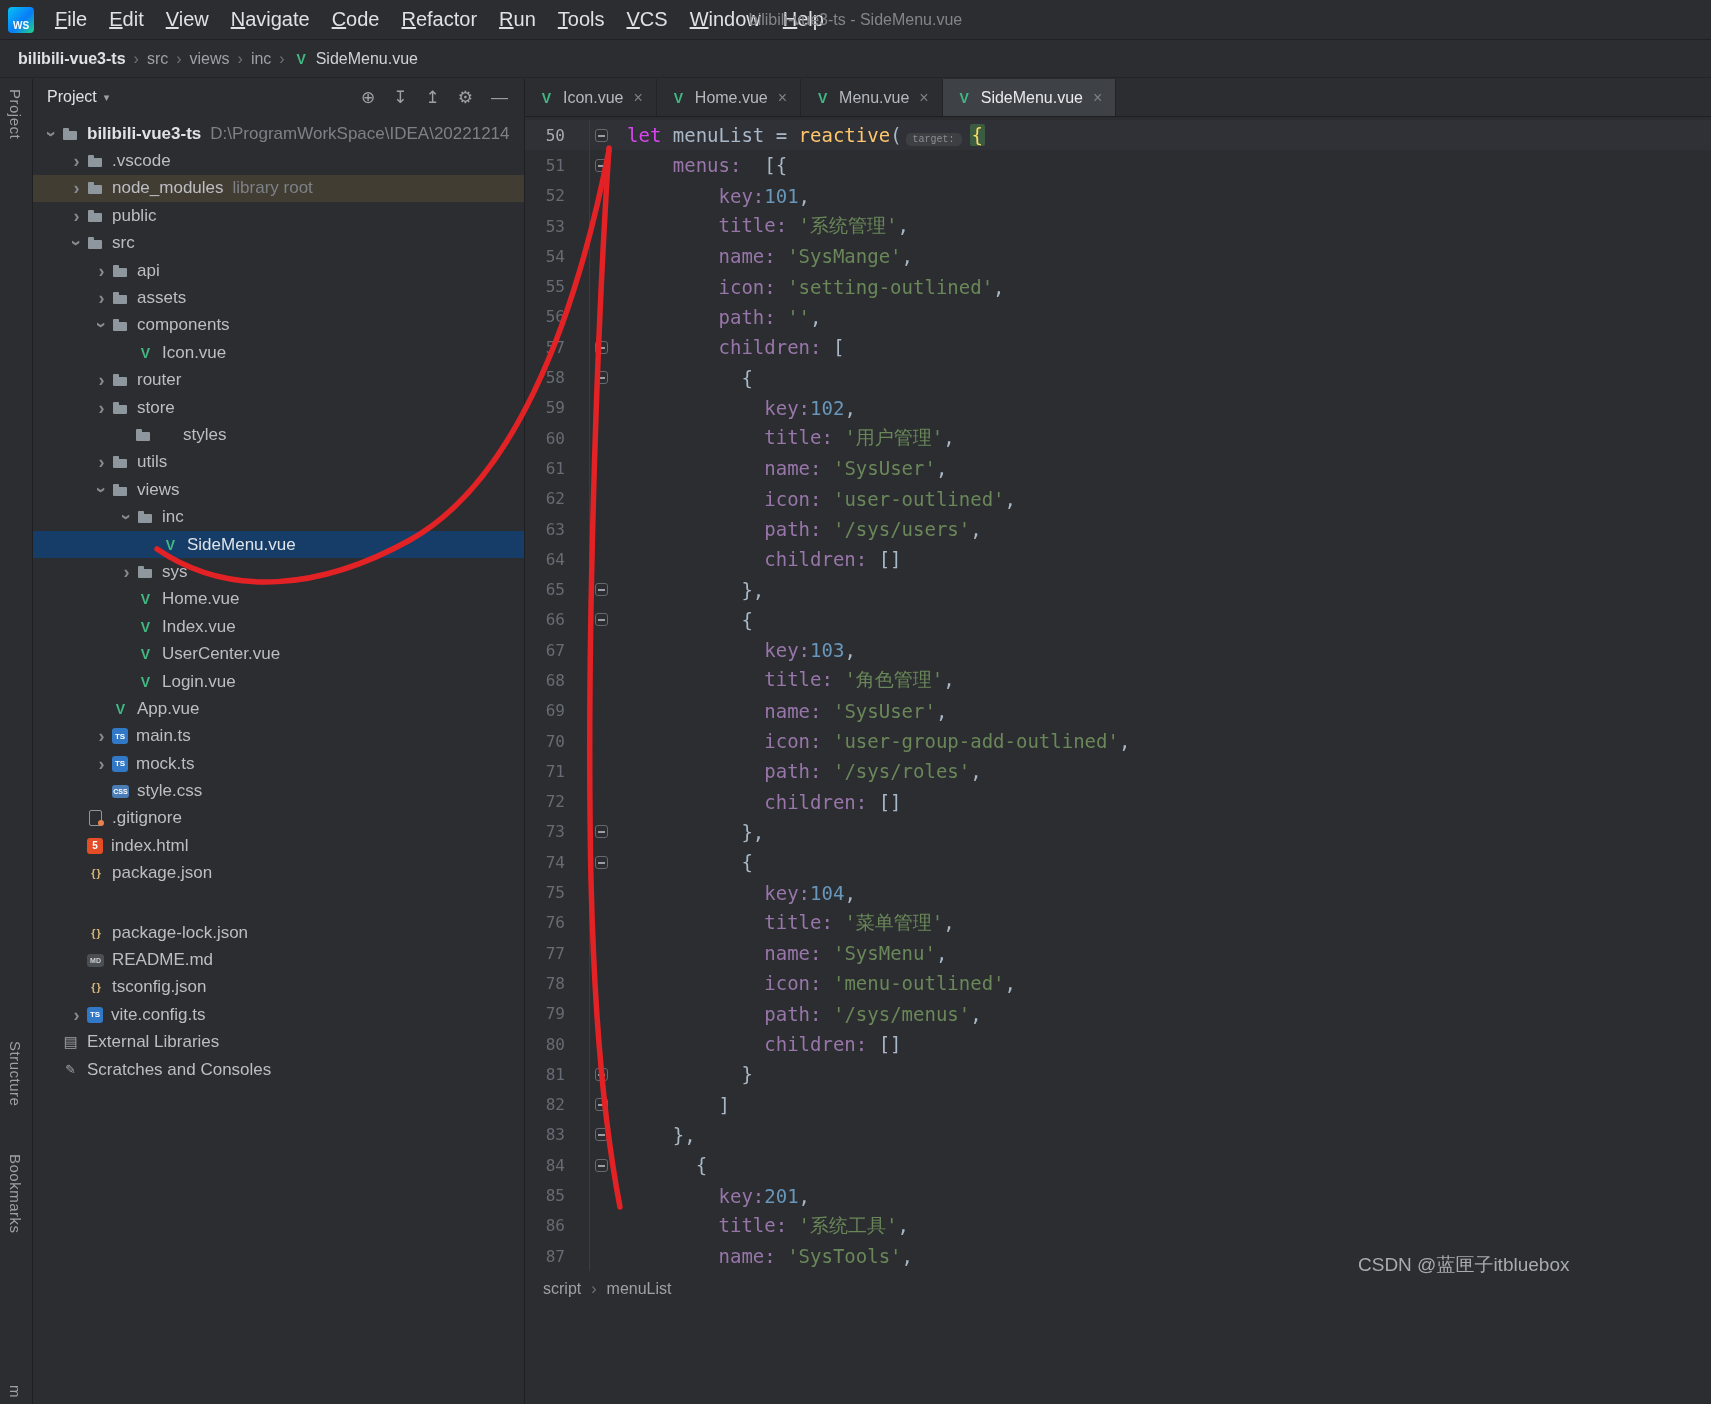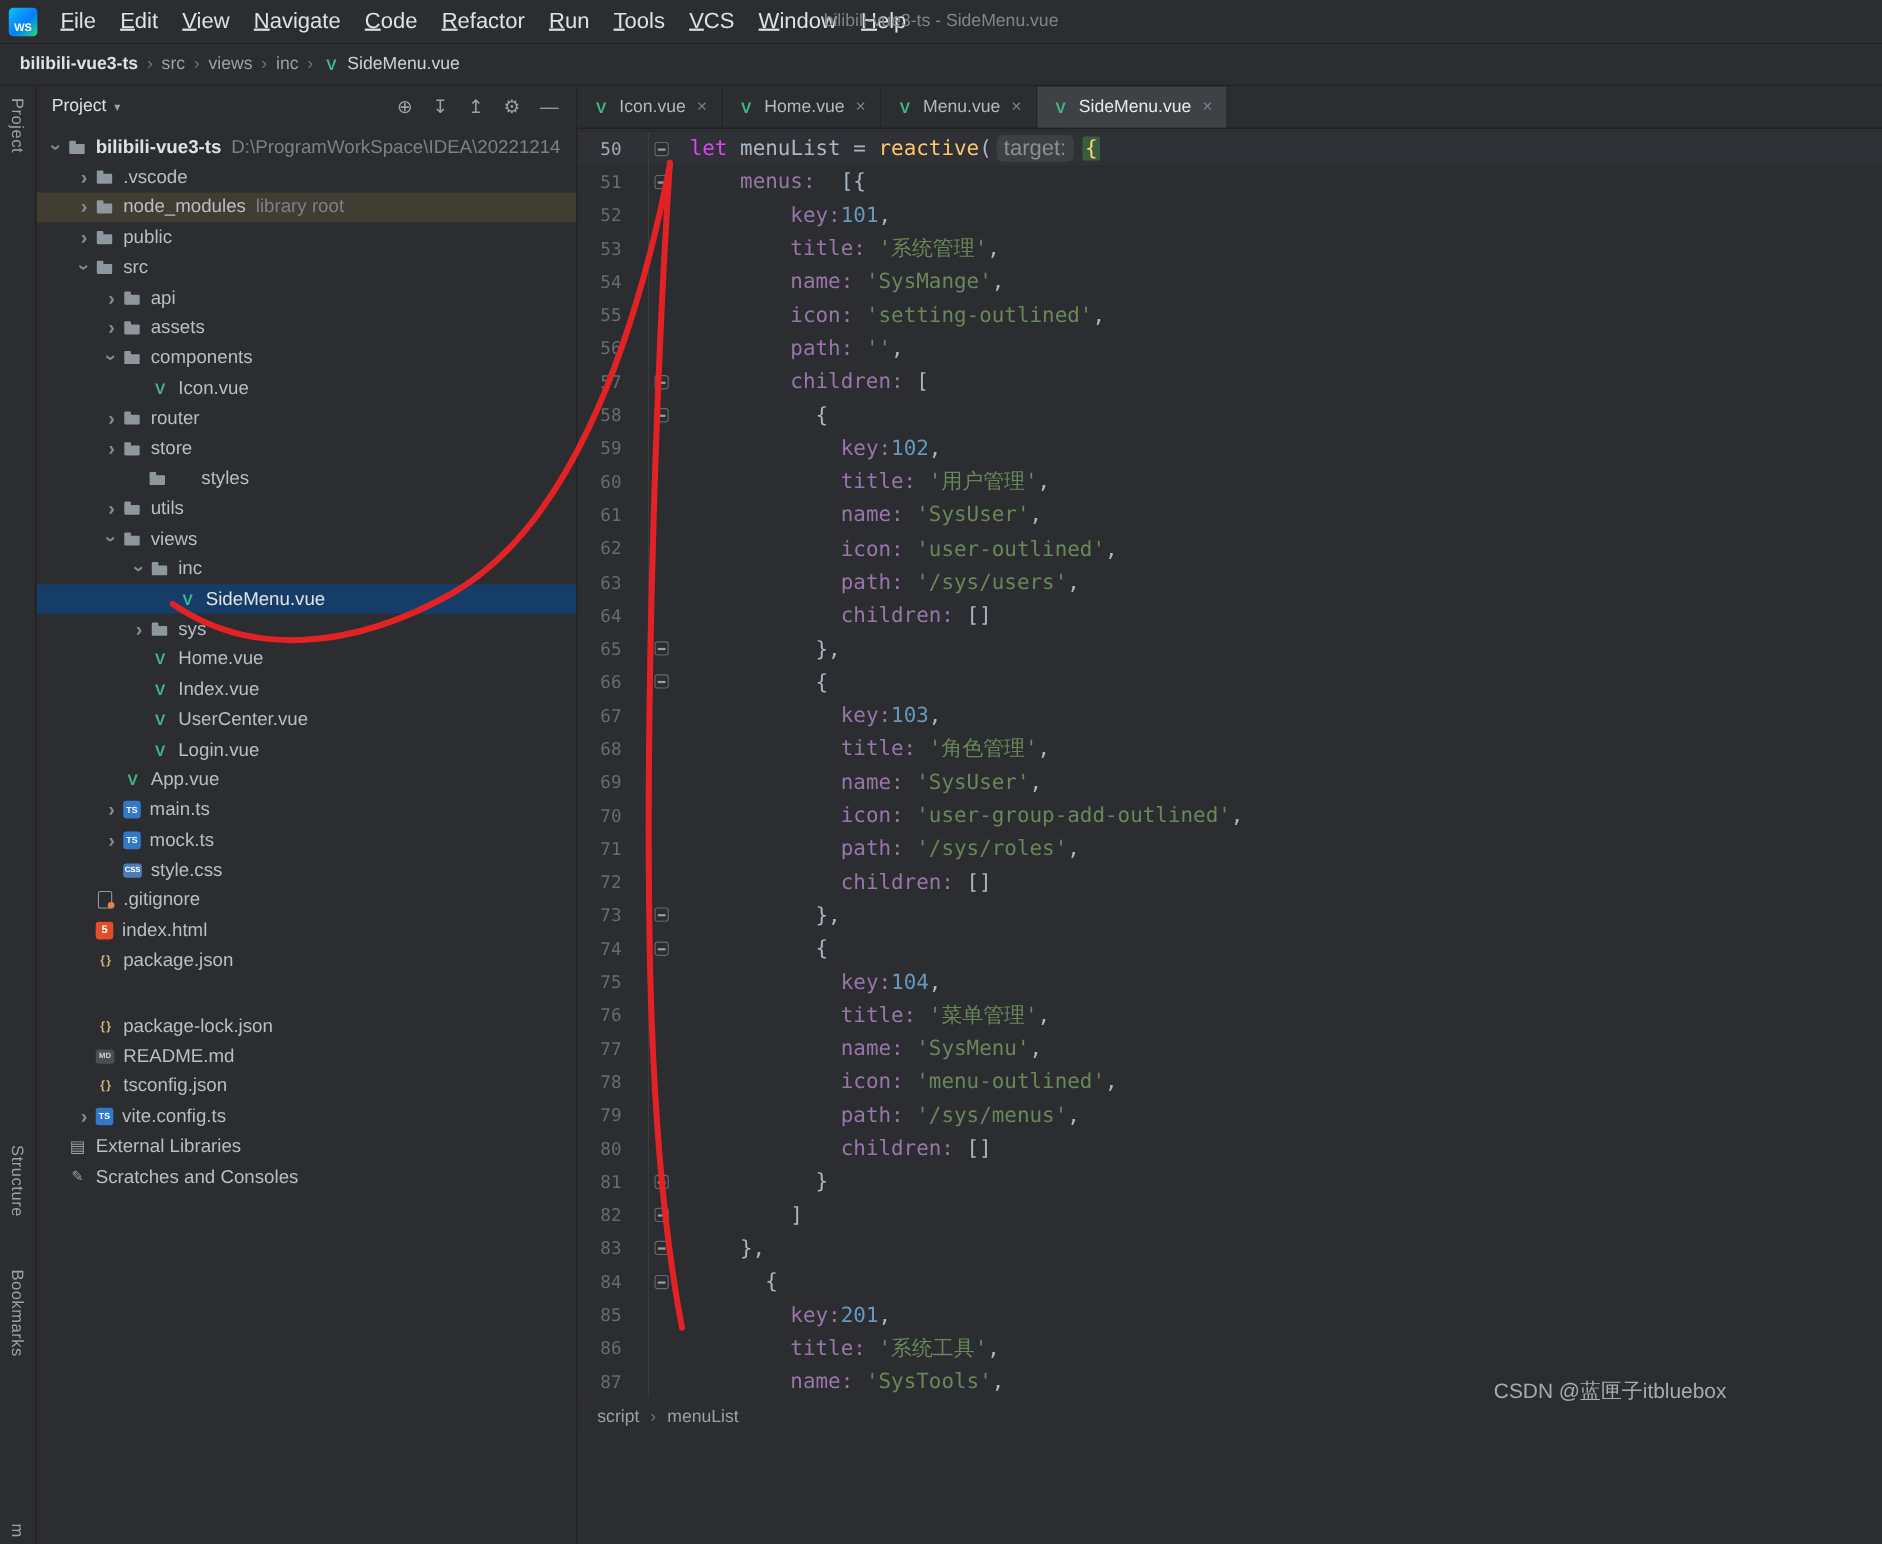--- a/index.html
+++ b/index.html
@@ -78,21 +78,21 @@
   .lgut{flex:none;width:24px;height:100%;display:flex;align-items:center;justify-content:center;border-left:1px solid #3a3c40}
   .fold{width:13px;height:13px;border:1px solid #66696e;border-radius:3px;background:#2b2d30;position:relative}
   .fold::before{content:"";position:absolute;left:2px;right:2px;top:5px;height:2px;background:#9a9da3}
   .ltext{padding-left:14px}
   .tok-kw{color:#d946ef}
   .tok-fn{color:#ffc66b}
   .tok-prop{color:#9876aa}
   .tok-num{color:#6897bb}
   .tok-str{color:#6a8759}
   .tok-pl{color:#a9b7c6}
-  .tok-hint{background:#3d3f43;color:#8b8e95;border-radius:5px;padding:1px 7px;font-size:20px;margin:0 8px 0 4px;font-family:Liberation Sans, sans-serif}
+  .tok-hint{background:#3d3f43;color:#8b8e95;border-radius:5px;padding:1px 7px;font-size:10px;margin:0 8px 0 4px;font-family:Liberation Mono, monospace}
   .tok-bh{background:#3b5c40;color:#ffd866;border-radius:2px;padding:0 2px}
   .botcrumb{height:30px;flex:none;display:flex;align-items:center;padding-left:16px;font-size:16px;color:#9da0a6;background:#2b2d30}
   .bot-item{padding:0 2px}
   .editor-rest{flex:1}
   
   .anno{position:absolute;left:0;top:0;width:1711px;height:1404px;pointer-events:none;z-index:50}
   .watermark{position:absolute;left:1358px;top:1252px;font-size:19px;color:#a6abb0;z-index:40;white-space:nowrap}
 </style>
 </head>
 <body>

